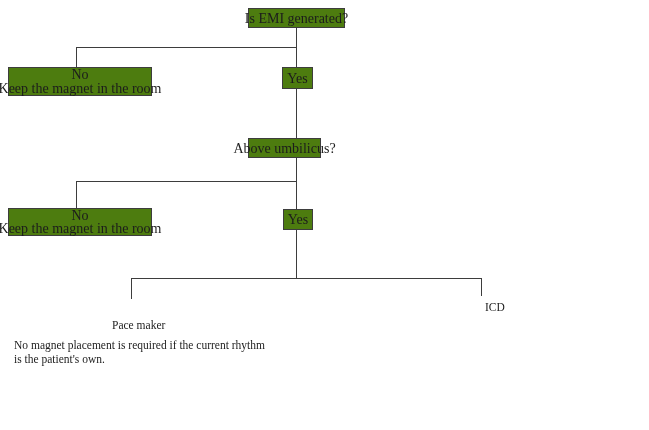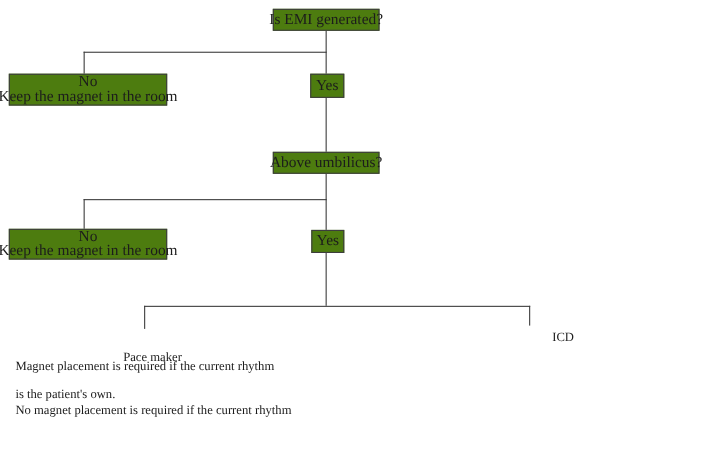--- a/index.html
+++ b/index.html
@@ -57,38 +57,38 @@
     margin: 0 0 12px 0;
   }
   .notes .note-line {
     white-space: nowrap;
   }
 
   
   #box-q1   { left: 248px; top: 8px;   width: 97px;  height: 20px; }
   #box-no1  { left: 8px;   top: 67px;  width: 144px; height: 29px; }
   #box-yes1 { left: 282px; top: 67px;  width: 31px;  height: 22px; }
-  #box-q2   { left: 248px; top: 138px; width: 97px;  height: 20px; }
+  #box-q2   { left: 248px; top: 138px; width: 73px;  height: 20px; }
   #box-no2  { left: 8px;   top: 208px; width: 144px; height: 28px; }
   #box-yes2 { left: 283px; top: 209px; width: 30px;  height: 21px; }
 
   #conn-q1-down    { left: 296px; top: 28px;  height: 39px; }
   #conn-branch1-h  { left: 76px;  top: 47px;  width: 221px; }
   #conn-no1-stub   { left: 76px;  top: 47px;  height: 20px; }
   #conn-yes1-q2    { left: 296px; top: 89px;  height: 49px; }
   #conn-branch2-h  { left: 76px;  top: 181px; width: 221px; }
   #conn-no2-stub   { left: 76px;  top: 181px; height: 27px; }
   #conn-q2-yes2    { left: 296px; top: 158px; height: 51px; }
   #conn-yes2-down  { left: 296px; top: 230px; height: 48px; }
   #conn-branch3-h  { left: 131px; top: 278px; width: 351px; }
   #conn-pm-stub    { left: 131px; top: 278px; height: 21px; }
   #conn-icd-stub   { left: 481px; top: 278px; height: 18px; }
 
   #label-pacemaker { left: 112px; top: 319px; }
-  #label-icd       { left: 485px; top: 301px; margin-left: 17px; }
+  #label-icd       { left: 485px; top: 301px; }
 
   #notes-pacemaker { left: 14px;  top: 326px; width: 320px; }
   #notes-icd       { left: 337px; top: 326px; width: 310px; }
 </style>
 </head>
 <body>
 
 <div id="canvas">
 
   <div class="node" id="box-q1">
@@ -127,22 +127,21 @@
   <div class="vline" id="conn-yes2-down"></div>
   <div class="hline" id="conn-branch3-h"></div>
   <div class="vline" id="conn-pm-stub"></div>
   <div class="vline" id="conn-icd-stub"></div>
 
   <div class="branch-label" id="label-pacemaker">Pace maker</div>
   <div class="branch-label" id="label-icd">ICD</div>
 
   <div class="notes" id="notes-pacemaker">
     <div class="para">
-      <div class="note-line">Magnet placement is required if the current rhythm</div>
     </div>
     <div class="para">
+      <div class="note-line">No magnet placement is required if the current rhythm</div>
       <div class="note-line">is the patient's own.</div>
-      <div class="note-line">No magnet placement is required if the current rhythm</div>
     </div>
   </div>
 
 
 </div>
 
 </body></html>

